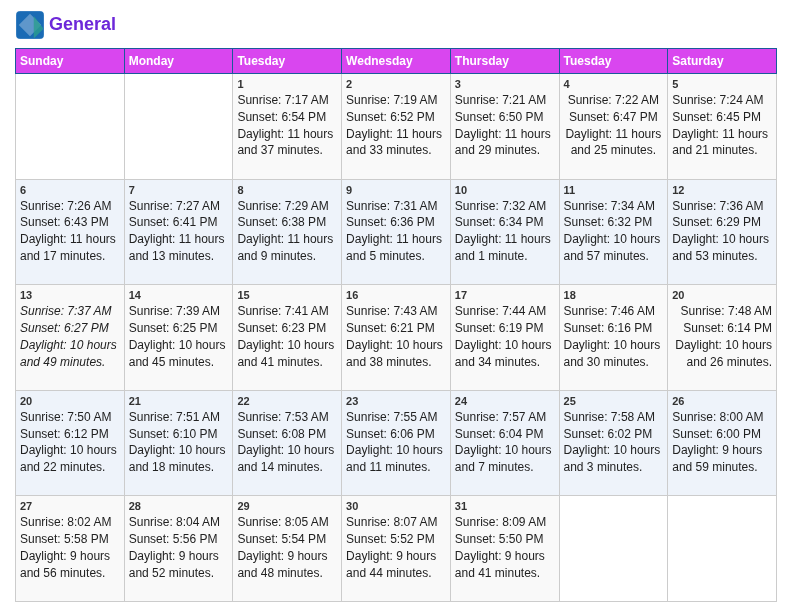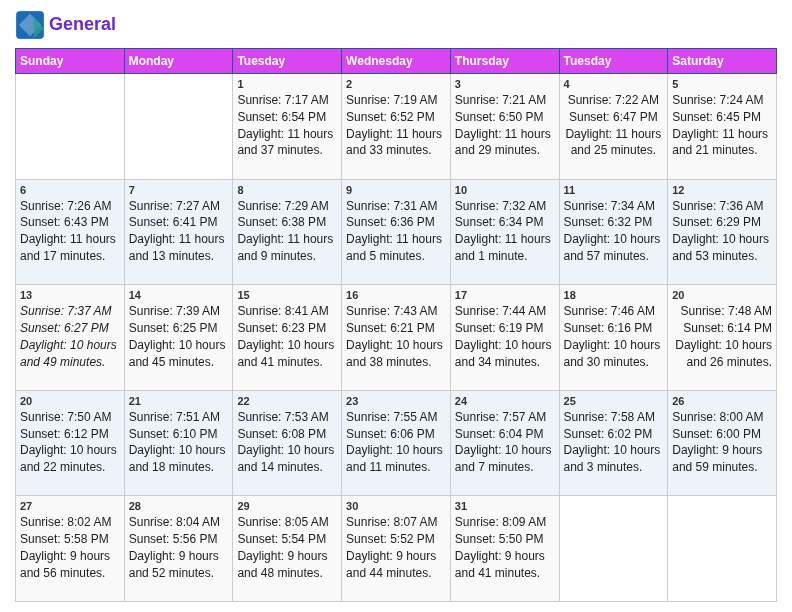--- a/index.html
+++ b/index.html
@@ -224,21 +224,21 @@
 Daylight: 10 hours and 49 minutes.</div>
           </td>
           <td>
             <span class="day-number">14</span>
             <div class="cell-content" style="white-space: pre-line;">Sunrise: 7:39 AM
 Sunset: 6:25 PM
 Daylight: 10 hours and 45 minutes.</div>
           </td>
           <td>
             <span class="day-number">15</span>
-            <div class="cell-content" style="white-space: pre-line;">Sunrise: 8:41 AM
+            <div class="cell-content" style="white-space: pre-line;">Sunrise: 7:41 AM
 Sunset: 6:23 PM
 Daylight: 10 hours and 41 minutes.</div>
           </td>
           <td>
             <span class="day-number">16</span>
             <div class="cell-content" style="white-space: pre-line;">Sunrise: 7:43 AM
 Sunset: 6:21 PM
 Daylight: 10 hours and 38 minutes.</div>
           </td>
           <td>

